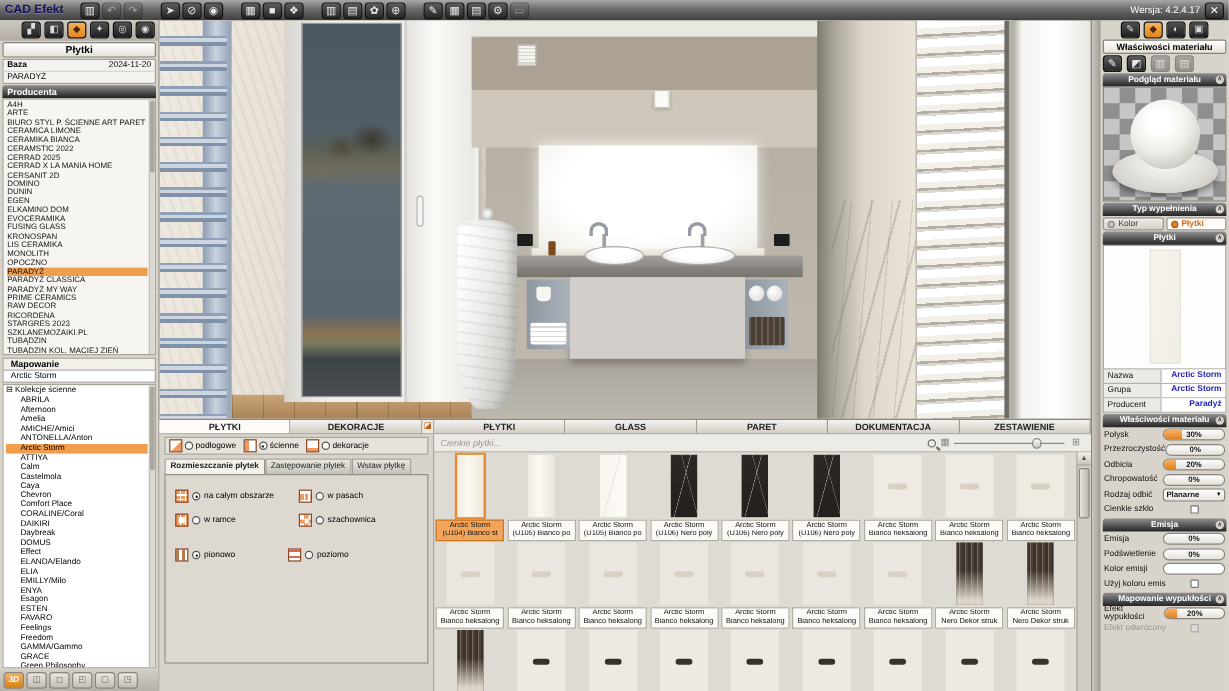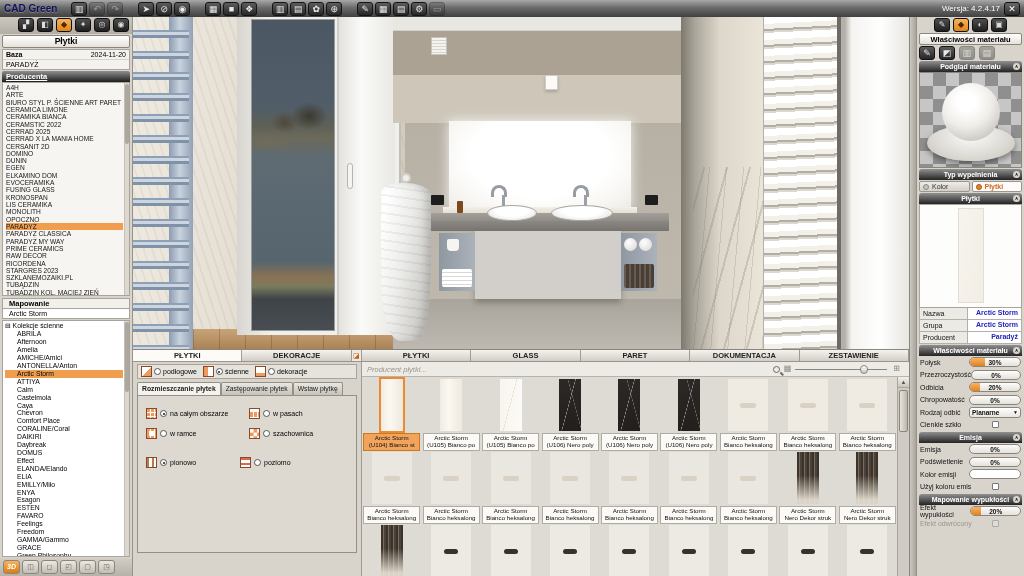--- a/index.html
+++ b/index.html
@@ -27,21 +27,21 @@
   .lptab{width:16px;height:14px;border-radius:3px;background:linear-gradient(#4e4e4e,#1f1f1f);
     border:1px solid #101010;color:#ddd;font-size:8px;line-height:12px;text-align:center;}
   .lptab.active{background:linear-gradient(#f7b25e,#e0861a);color:#4d2800;}
   #lp-title{height:13px;margin:1px 2px;background:linear-gradient(#ffffff,#e6e2da);
     border:1px solid #8a867e;border-radius:2px;font-size:8.5px;font-weight:bold;text-align:center;line-height:11px;}
   #lp-baza{margin:1px 2px;background:#f4f2ee;border:1px solid #a8a49c;font-size:7px;}
   #lp-baza .r1{display:flex;justify-content:space-between;padding:1px 3px;border-bottom:1px solid #d8d4cc;}
   #lp-baza .r1 b{font-size:7px;}
   #lp-baza .r2{padding:1px 3px;}
   .dark-header{height:11px;margin:1px 2px 0;background:linear-gradient(#8e8e8e,#1e1e1e);
-    color:#fff;font-weight:bold;font-size:7.5px;line-height:11px;padding-left:4px;border-radius:2px 2px 0 0;text-decoration:underline;}
+    color:#fff;font-weight:bold;font-size:7.5px;line-height:11px;padding-left:4px;border-radius:2px 2px 0 0;}
   #producers-list{position:relative;margin:0 2px;background:#f7f5f1;border:1px solid #a8a49c;height:214px;overflow:hidden;padding:1px 6px 0 3px;}
   .plist-item{font-size:6.6px;line-height:7.32px;white-space:nowrap;color:#151515;font-weight:500;}
   .plist-item.selected{background:#f09d4e;}
   .vscroll{position:absolute;right:0;top:0;width:5px;bottom:0;background:#dcd8d0;border-left:1px solid #c4c0b8;}
   .vthumb{position:absolute;left:0;right:0;background:#aca89f;border-radius:2px;}
   #kolekcje-header{height:11px;margin:2px 2px 0;background:#f2f0ea;border:1px solid #a8a49c;
     font-size:7.5px;font-weight:bold;line-height:10px;padding-left:6px;}
   #kolekcje-value{margin:0 2px;background:#fff;border:1px solid #a8a49c;border-top:none;font-size:7px;padding:1px 6px;}
   #collections-tree{position:relative;margin:1px 2px 0;background:#fff;border:1px solid #a8a49c;height:237px;overflow:hidden;padding:1px 6px 0 2px;}
   .tree-root{font-size:6.8px;line-height:8.4px;white-space:nowrap;}
@@ -228,21 +228,21 @@
   .cb{width:7px;height:7px;border:1px solid #777;background:#fff;border-radius:1px;margin-right:22px;}
   .cb.dis{background:#dedbd4;border-color:#aaa;margin-right:22px;}
   .colorbox{width:52px;height:10px;border:1px solid #8a867e;border-radius:5px;background:#fff;}
 </style>
 </head>
 <body>
 
 <div id="window">
 
   <div id="titlebar">
-    <span id="app-title">CAD Green</span>
+    <span id="app-title">CAD Efekt</span>
     <span id="tb-icons" style="display:flex;align-items:center;">
         <span class="tbico">▥</span>
         <span class="tbico disabled">↶</span>
         <span class="tbico disabled">↷</span>
         <span class="tbgap"></span>
         <span class="tbico">➤</span>
         <span class="tbico">⊘</span>
         <span class="tbico">◉</span>
         <span class="tbgap"></span>
         <span class="tbico">▦</span>
@@ -494,21 +494,21 @@
             <span class="opt">
               <span class="tico stripes-h"></span>
               <span class="radio"></span>
               <span>poziomo</span>
             </span>
           </div>
       </div>
     </div>
     <div id="bp-right">
       <div id="search-row">
-        <span id="search-text">Producent płytki...</span>
+        <span id="search-text">Cienkie płytki...</span>
         <span class="sp"></span>
         <span class="mag"></span>
         <span class="sr-ico">▦</span>
         <span class="slider">
             <span class="track"></span>
             <span class="handle"></span>
           </span>
         <span class="sr-ico">⊞</span>
       </div>
       <div id="tile-grid">

